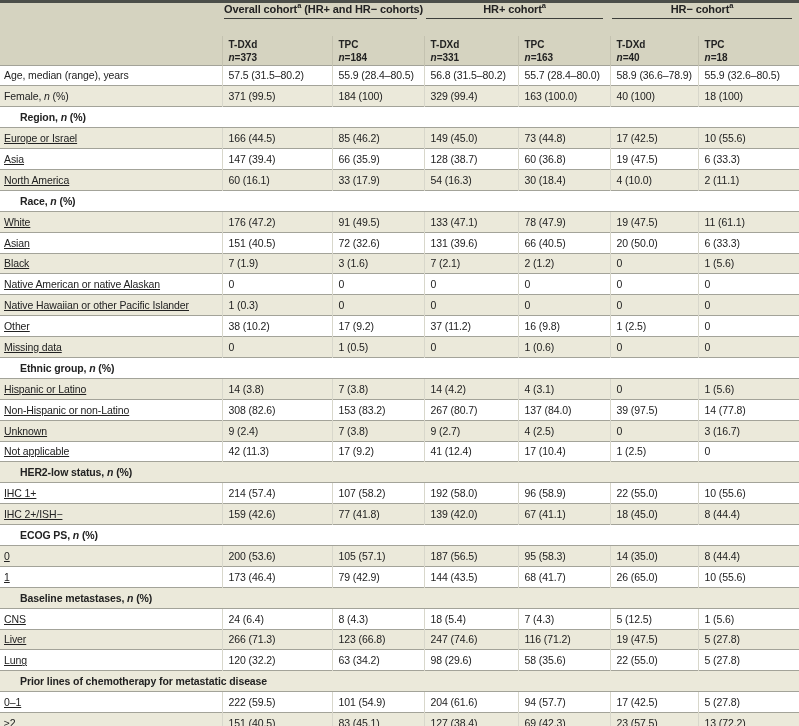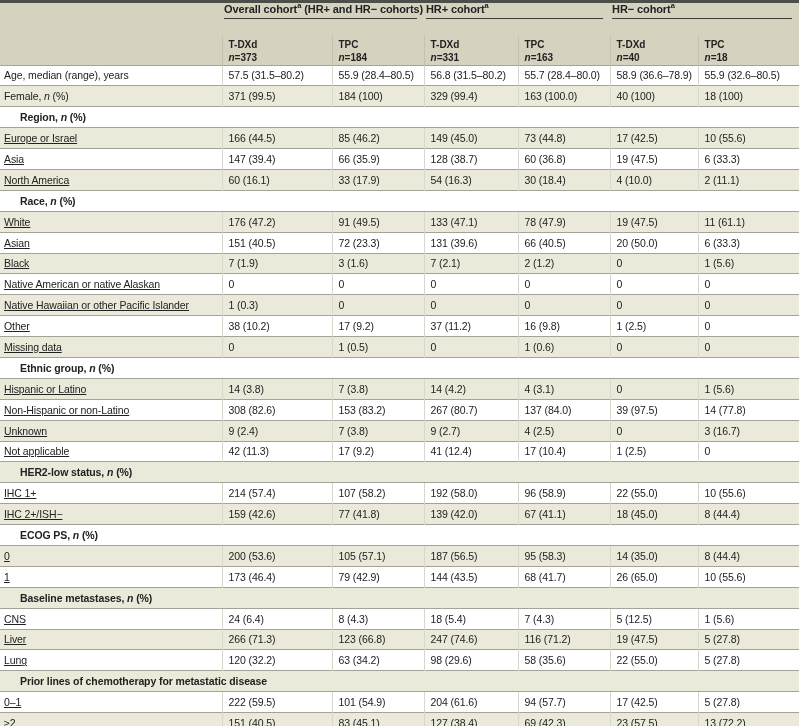--- a/index.html
+++ b/index.html
@@ -10,21 +10,21 @@
   .wrap{
     width:799px;height:726px;overflow:hidden;background:#ffffff;
     font-family:"Liberation Sans",sans-serif;color:var(--text);
   }
   table{border-collapse:collapse;table-layout:fixed;width:799px;
     border-top:3px solid var(--dark);border-bottom:2px solid var(--dark);}
   thead th{background:var(--head);font-weight:bold;}
   tr.group-row{height:25px;}
   th.group{vertical-align:bottom;padding:0;}
   th.group .spanner{
-    border-bottom:1px solid var(--spanline);margin:0 7px 17px 2px;text-align:left;
+    border-bottom:1px solid var(--spanline);margin:0 7px 17px 2px;text-align:center;
     font-size:11px;padding-bottom:3px;white-space:nowrap;letter-spacing:-0.1px;
   }
   tr.sub-row{height:29px;}
   th.sub{text-align:left;vertical-align:top;padding:2px 0 0 6px;font-size:10px;
     line-height:13px;border-left:1px solid var(--vlineh);white-space:nowrap;}
   th.corner{border:none;}
   sup{font-size:7.5px;line-height:0;}
   tbody tr{height:20.9px;}
   tbody td{font-size:10.5px;border-top:1px solid var(--hline);
     padding:0 0 0 6px;white-space:nowrap;overflow:visible;
@@ -147,21 +147,21 @@
           <td class="val">176 (47.2)</td>
           <td class="val">91 (49.5)</td>
           <td class="val">133 (47.1)</td>
           <td class="val">78 (47.9)</td>
           <td class="val">19 (47.5)</td>
           <td class="val">11 (61.1)</td>
         </tr>
         <tr class="">
           <td class="label indent">Asian</td>
           <td class="val">151 (40.5)</td>
-          <td class="val">72 (23.3)</td>
+          <td class="val">72 (32.6)</td>
           <td class="val">131 (39.6)</td>
           <td class="val">66 (40.5)</td>
           <td class="val">20 (50.0)</td>
           <td class="val">6 (33.3)</td>
         </tr>
         <tr class="shaded">
           <td class="label indent">Black</td>
           <td class="val">7 (1.9)</td>
           <td class="val">3 (1.6)</td>
           <td class="val">7 (2.1)</td>

